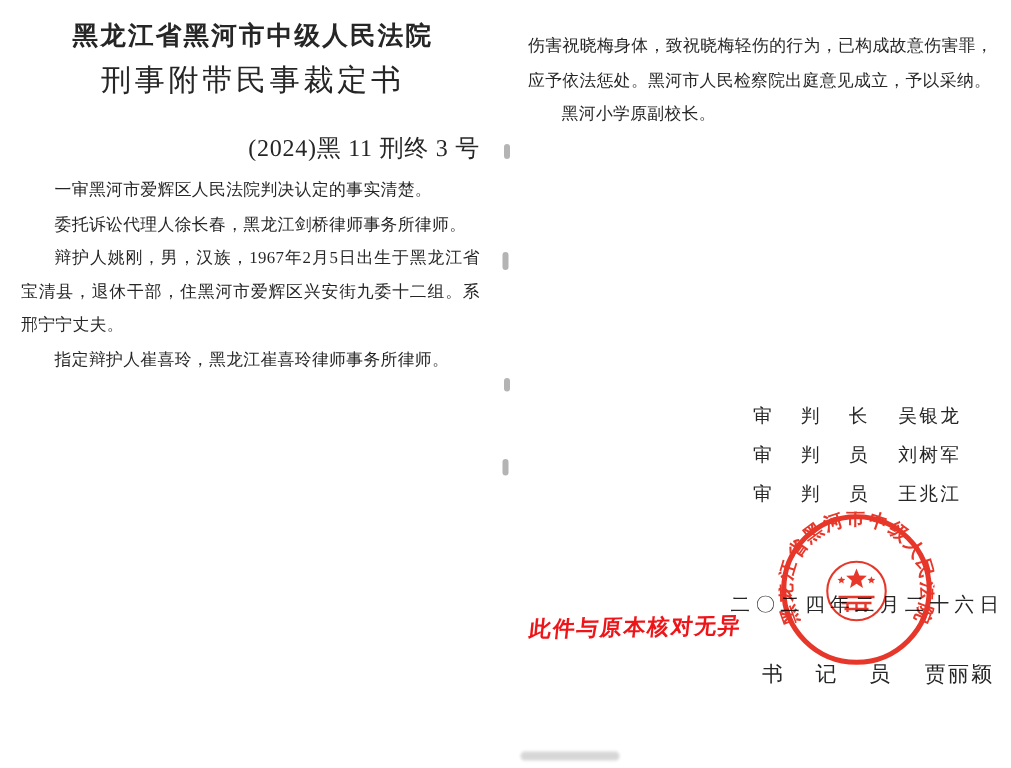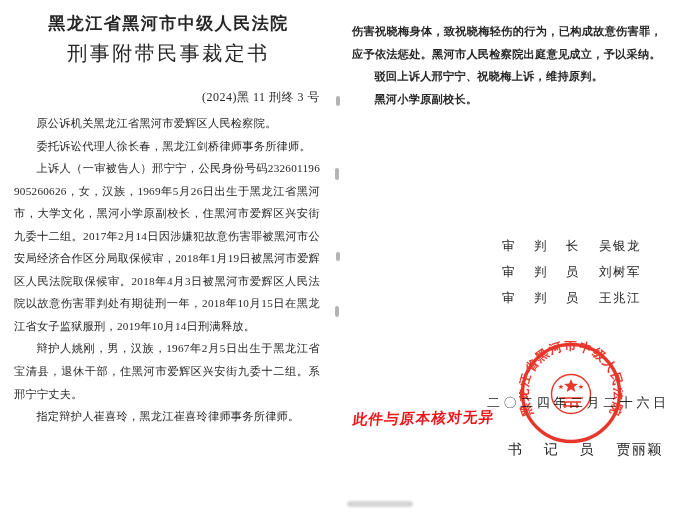--- a/index.html
+++ b/index.html
@@ -17,35 +17,35 @@
   
   .court-name{
     margin:12px 14px 0 14px;text-align:center;
     font-size:17px;font-weight:600;letter-spacing:1.5px;white-space:nowrap;
   }
   .doc-title{
     margin:5px 14px 0 14px;text-align:center;
     font-size:20px;font-weight:400;letter-spacing:2.5px;white-space:nowrap;
   }
   .case-number{
-    margin:22px 17px 0 0;text-align:right;font-size:12px;letter-spacing:.5px;
+    margin:22px 17px 0 0;text-align:right;font-size:16px;letter-spacing:.5px;
   }
 
   
   .body-left{margin:6px 17px 0 14px;}
-  .body-right{margin:20px 12px 0 15px;font-weight:bold;}
+  .body-right{margin:20px 12px 0 15px;}
   .para{
     margin:0;font-size:11.2px;line-height:22.55px;
     text-align:justify;word-break:break-all;text-indent:2em;
     letter-spacing:.25px;
   }
   .para.no-indent{text-indent:0;}
 
   
-  .judges-block{position:absolute;left:165px;top:218px;text-align:center;}
+  .judges-block{position:absolute;left:165px;top:249px;text-align:center;}
   .sig-row{height:26px;font-size:12.5px;white-space:nowrap;}
   .sig-role{letter-spacing:1.55em;}
   .sig-name{letter-spacing:1.5px;margin-left:.1em;}
 
   .date-line{
     position:absolute;left:150px;top:374px;font-size:13px;
     letter-spacing:3.6px;white-space:nowrap;z-index:1;
   }
   .clerk-row{position:absolute;left:171px;top:421px;font-size:14px;white-space:nowrap;}
 
@@ -72,34 +72,32 @@
 </style>
 </head>
 <body>
 
 <div class="page page-left">
   <div class="page-inner">
     <div class="court-name">黑龙江省黑河市中级人民法院</div>
     <div class="doc-title">刑事附带民事裁定书</div>
     <div class="case-number">(2024)黑 11 刑终 3 号</div>
     <div class="body-left">
-        <p class="para">原公诉机关黑龙江省黑河市爱辉区人民检察院。</p>
+        <p class="para">一审黑河市爱辉区人民法院判决认定的事实清楚。</p>
         <p class="para">委托诉讼代理人徐长春，黑龙江剑桥律师事务所律师。</p>
-        <p class="para">上诉人（一审被告人）邢宁宁，公民身份号码232601196905260626，女，汉族，1969年5月26日出生于黑龙江省黑河市，大学文化，黑河小学原副校长，住黑河市爱辉区兴安街九委十二组。2017年2月14日因涉嫌犯故意伤害罪被黑河市公安局经济合作区分局取保候审，2018年1月19日被黑河市爱辉区人民法院取保候审。2018年4月3日被黑河市爱辉区人民法院以故意伤害罪判处有期徒刑一年，2018年10月15日在黑龙江省女子监狱服刑，2019年10月14日刑满释放。</p>
         <p class="para">辩护人姚刚，男，汉族，1967年2月5日出生于黑龙江省宝清县，退休干部，住黑河市爱辉区兴安街九委十二组。系邢宁宁丈夫。</p>
         <p class="para">指定辩护人崔喜玲，黑龙江崔喜玲律师事务所律师。</p>
       </div>
   </div>
 </div>
 
 <div class="page page-right">
   <div class="page-inner">
     <div class="body-right">
         <p class="para no-indent">伤害祝晓梅身体，致祝晓梅轻伤的行为，已构成故意伤害罪，应予依法惩处。黑河市人民检察院出庭意见成立，予以采纳。</p>
-        <p class="para">驳回上诉人邢宁宁、祝晓梅上诉，维持原判。</p>
         <p class="para">黑河小学原副校长。</p>
       </div>
 
     <div class="judges-block">
         <div class="sig-row"><span class="sig-role">审判长</span><span class="sig-name">吴银龙</span></div>
         <div class="sig-row"><span class="sig-role">审判员</span><span class="sig-name">刘树军</span></div>
         <div class="sig-row"><span class="sig-role">审判员</span><span class="sig-name">王兆江</span></div>
       </div>
 
     <div class="date-line">二〇二四年二月二十六日</div>

